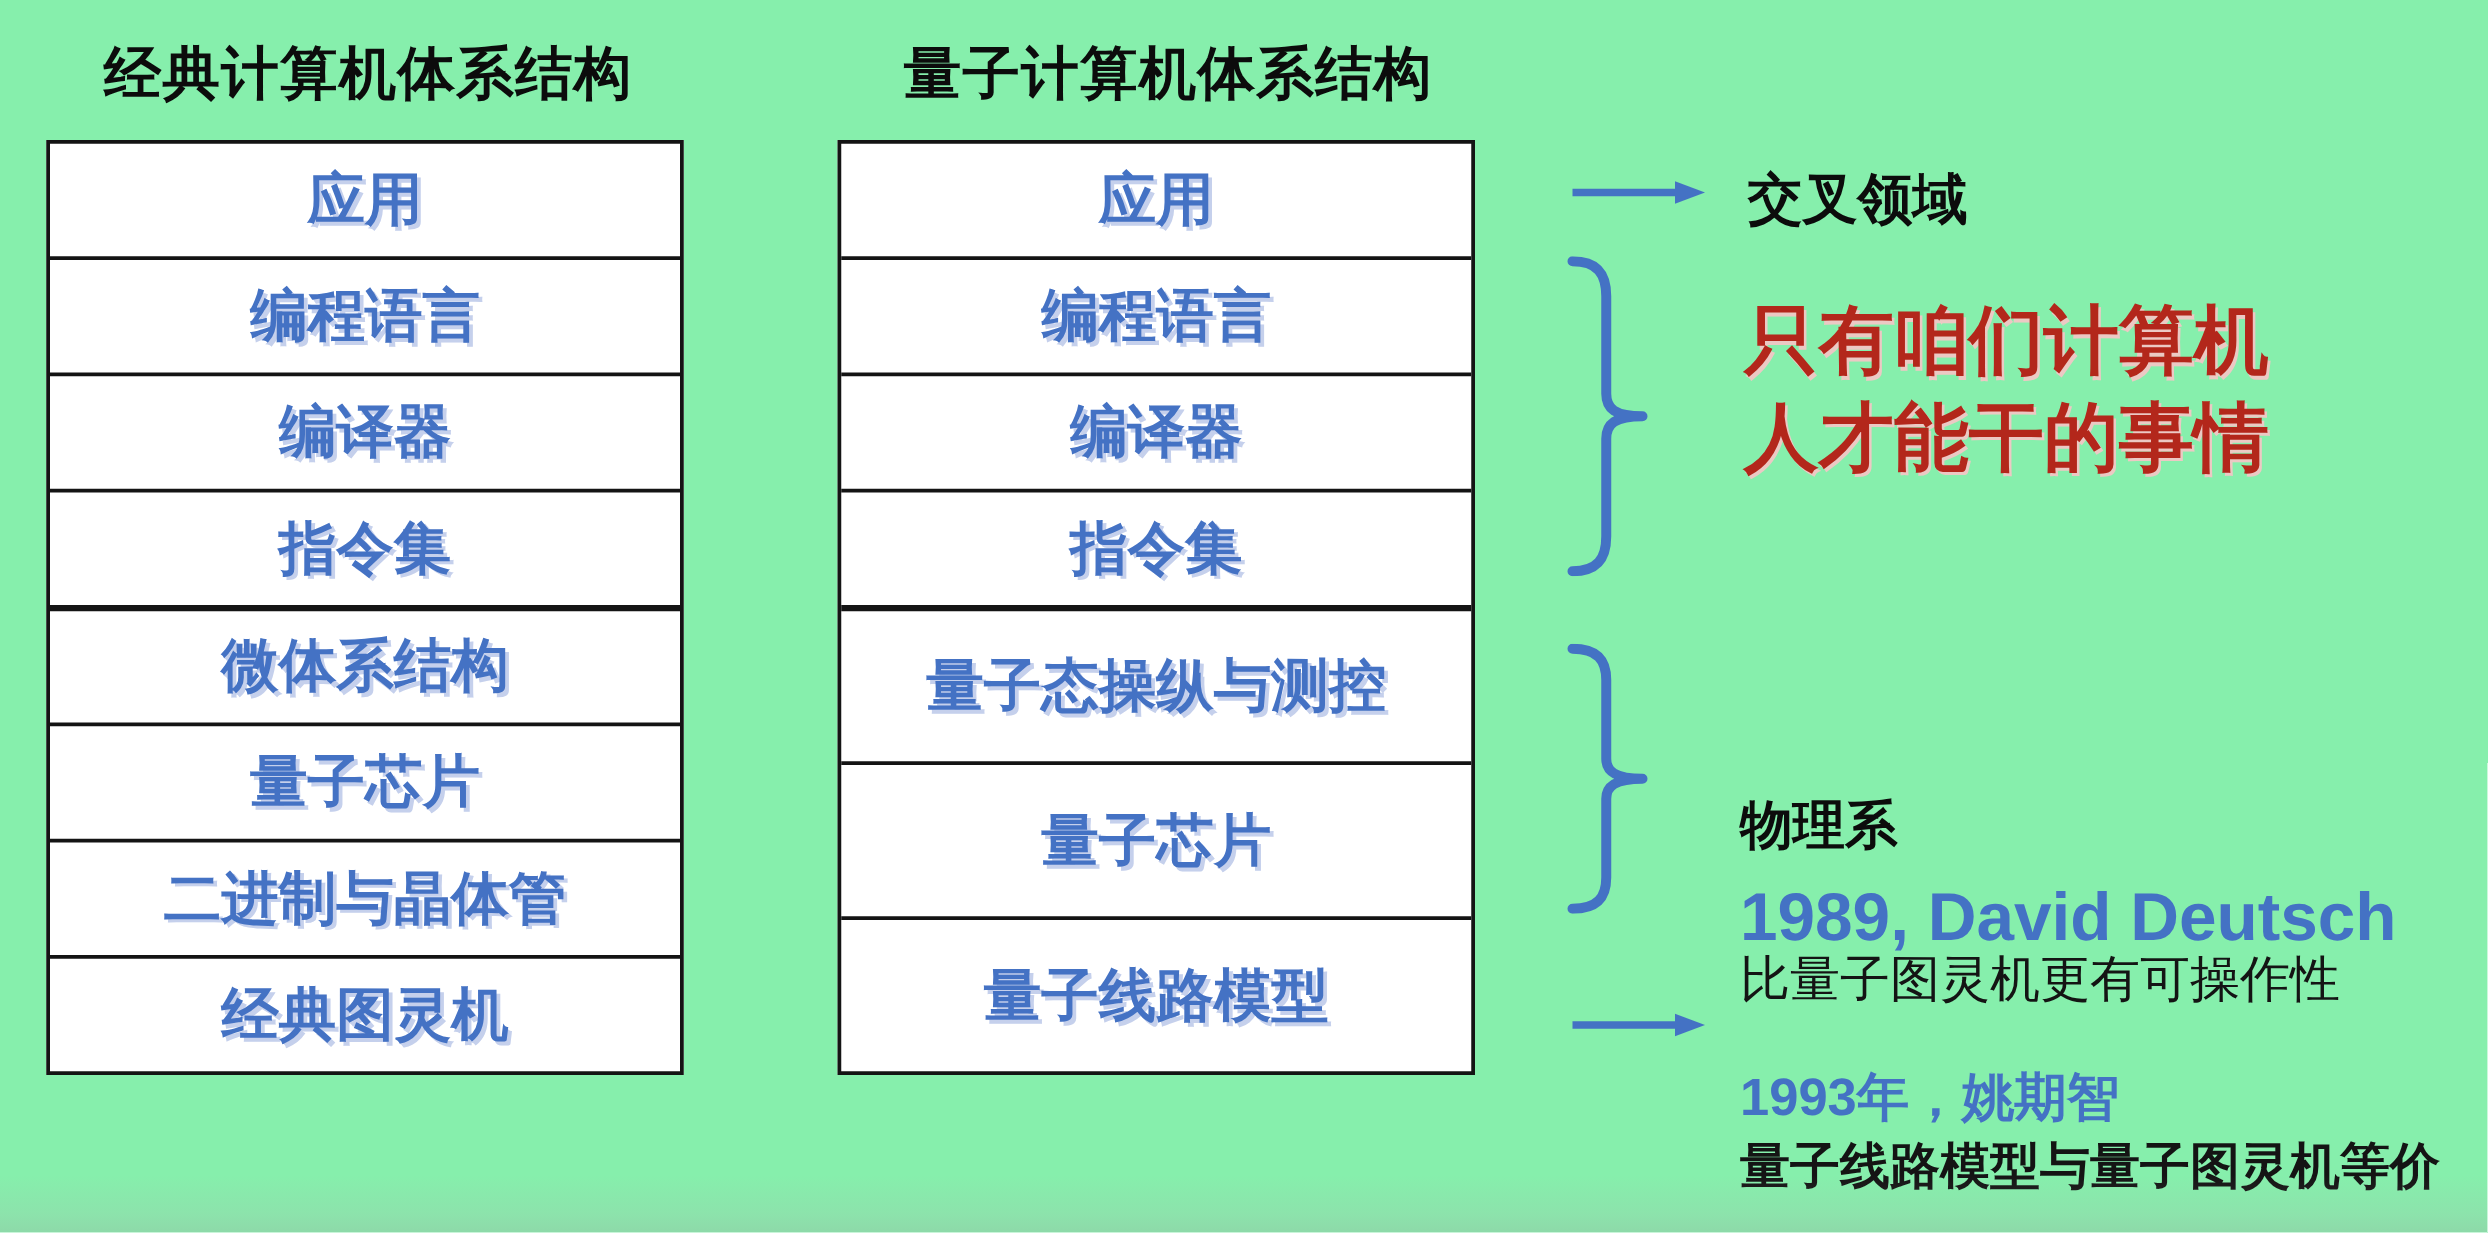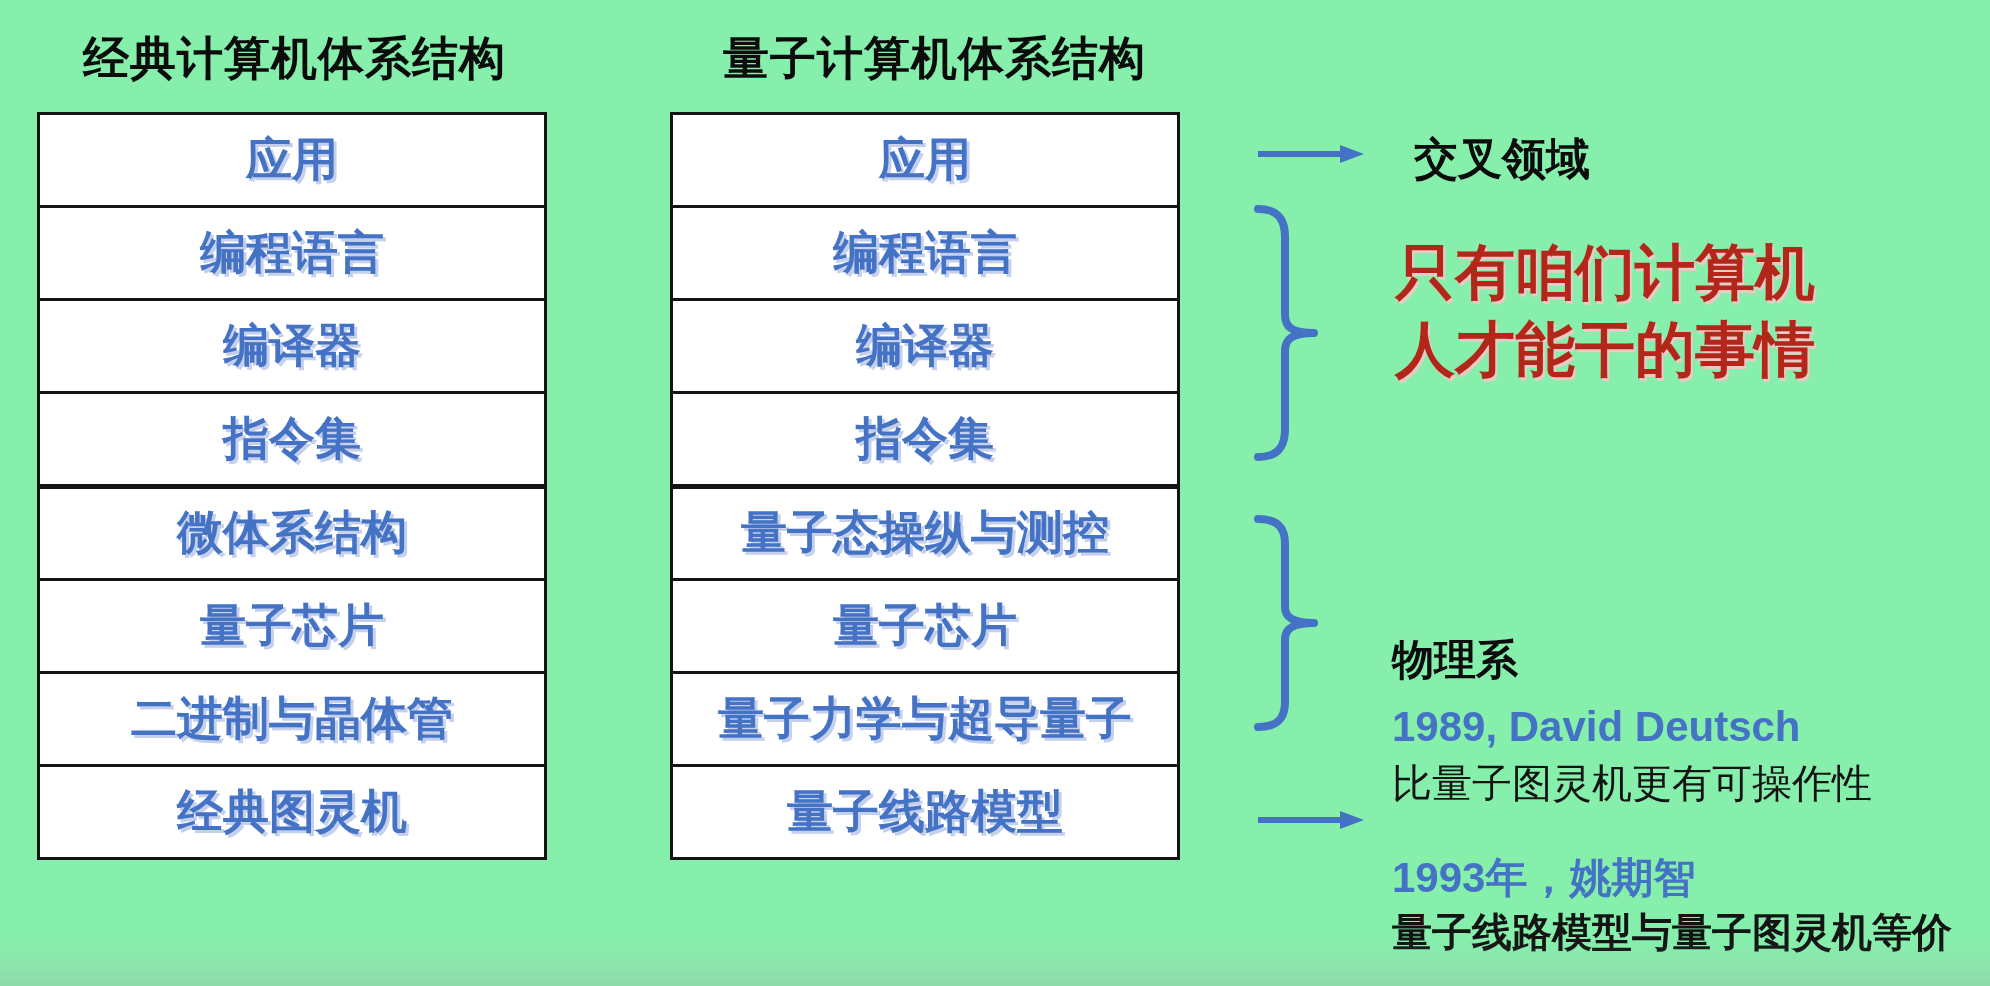--- a/index.html
+++ b/index.html
@@ -28,27 +28,27 @@
   .arch-row{
     flex:1;display:flex;align-items:center;justify-content:center;
     font-size:46px;font-weight:bold;color:#4472C4;
     text-shadow:3px 3px 0 #c5d0ec;
     white-space:nowrap;
   }
   .arch-row + .arch-row{border-top:3px solid #141414;}
 
   
   .note{position:absolute;white-space:nowrap;}
-  #cross-domain-label{left:1398px;top:130px;font-size:44px;font-weight:bold;color:#0c0c0c;margin-left:16px;}
+  #cross-domain-label{left:1398px;top:130px;font-size:44px;font-weight:bold;color:#0c0c0c;}
   #cs-only-text{
     left:1395px;top:234px;font-size:60px;font-weight:bold;color:#B3271B;
     line-height:77px;text-shadow:2px 3px 0 #ecc9c4;
   }
   #physics-label{left:1392px;top:632px;font-size:42px;font-weight:bold;color:#0c0c0c;}
-  #deutsch-title{left:1392px;top:703px;font-size:42px;font-weight:bold;color:#4472C4;}
+  #deutsch-title{left:1392px;top:703px;font-size:54px;font-weight:bold;color:#4472C4;}
   #deutsch-note{left:1392px;top:756px;font-size:40px;font-weight:normal;color:#141414;}
   #yao-title{left:1392px;top:850px;font-size:42px;font-weight:bold;color:#4472C4;}
   #yao-note{left:1392px;top:905px;font-size:40px;font-weight:bold;color:#141414;}
 
   .arrow-svg{position:absolute;left:1256px;width:110px;height:22px;}
   #arrow-cross{top:143px;}
   #arrow-circuit{top:809px;}
   .brace-svg{position:absolute;left:1252px;width:70px;}
   #brace-cs{top:205px;height:256px;}
   #brace-physics{top:515px;height:216px;}
@@ -85,21 +85,20 @@
   <div class="arch-col" id="col-quantum">
     <div class="arch-group upper">
       <div class="arch-row">应用</div>
       <div class="arch-row">编程语言</div>
       <div class="arch-row">编译器</div>
       <div class="arch-row">指令集</div>
     </div>
     <div class="arch-group lower">
       <div class="arch-row">量子态操纵与测控</div>
       <div class="arch-row">量子芯片</div>
-      <div class="arch-row">量子力学与超导量子</div>
       <div class="arch-row">量子线路模型</div>
     </div>
   </div>
 
   <svg class="arrow-svg" id="arrow-cross" viewBox="0 0 110 22" xmlns="http://www.w3.org/2000/svg">
     <line x1="2" y1="11" x2="84" y2="11" stroke="#4472C4" stroke-width="6"></line>
     <polygon points="84,2 108,11 84,20" fill="#4472C4"></polygon>
   </svg>
   <div class="note" id="cross-domain-label">交叉领域</div>
 

